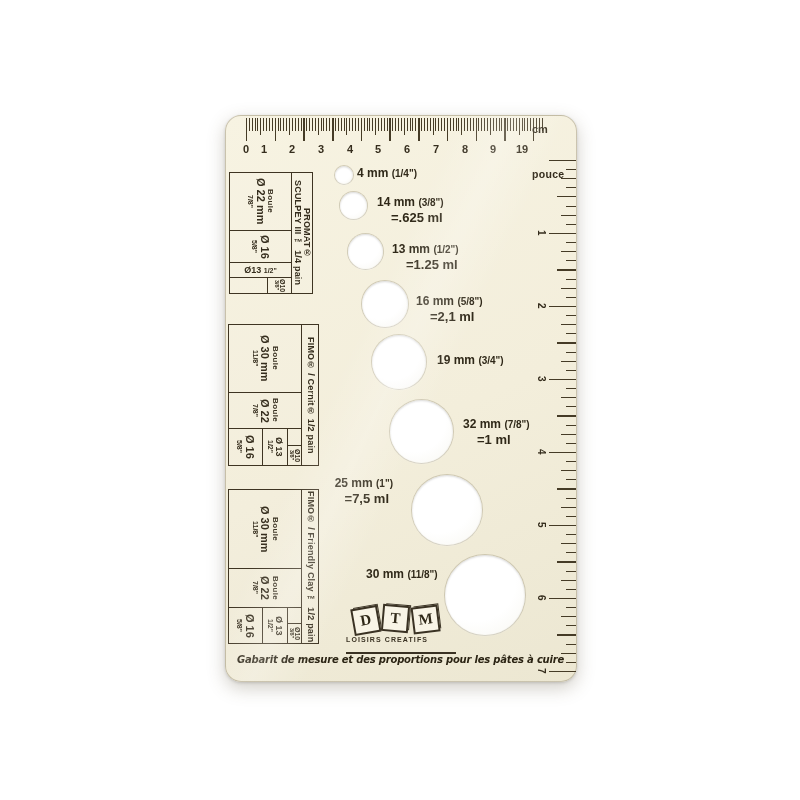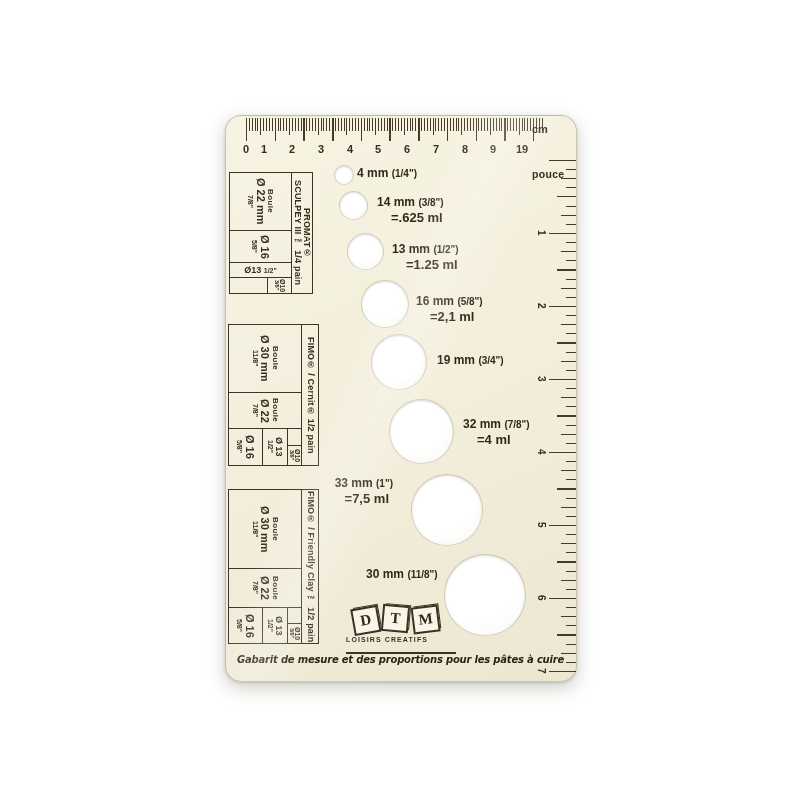--- a/index.html
+++ b/index.html
@@ -269,24 +269,24 @@
       <span class="hfrac">(5/8")</span>
       <div class="hvol">=2,1 ml</div>
     </div>
     <div class="hlabel" style="left:211px;top:237px;">
       <span class="hsize">19 mm</span>
       <span class="hfrac">(3/4")</span>
     </div>
     <div class="hlabel" style="left:237px;top:301px;">
       <span class="hsize">32 mm</span>
       <span class="hfrac">(7/8")</span>
-      <div class="hvol">=4 ml</div>
+      <div class="hvol">=1 ml</div>
     </div>
     <div class="hlabel rightal" style="left:95px;top:360px;width:72px;">
-      <span class="hsize">33 mm</span>
+      <span class="hsize">25 mm</span>
       <span class="hfrac">(1")</span>
       <div class="hvol">=7,5 ml</div>
     </div>
     <div class="hlabel" style="left:140px;top:451px;">
       <span class="hsize">30 mm</span>
       <span class="hfrac">(11/8")</span>
     </div>
 
     <div class="logo">
       <div class="blocks">

